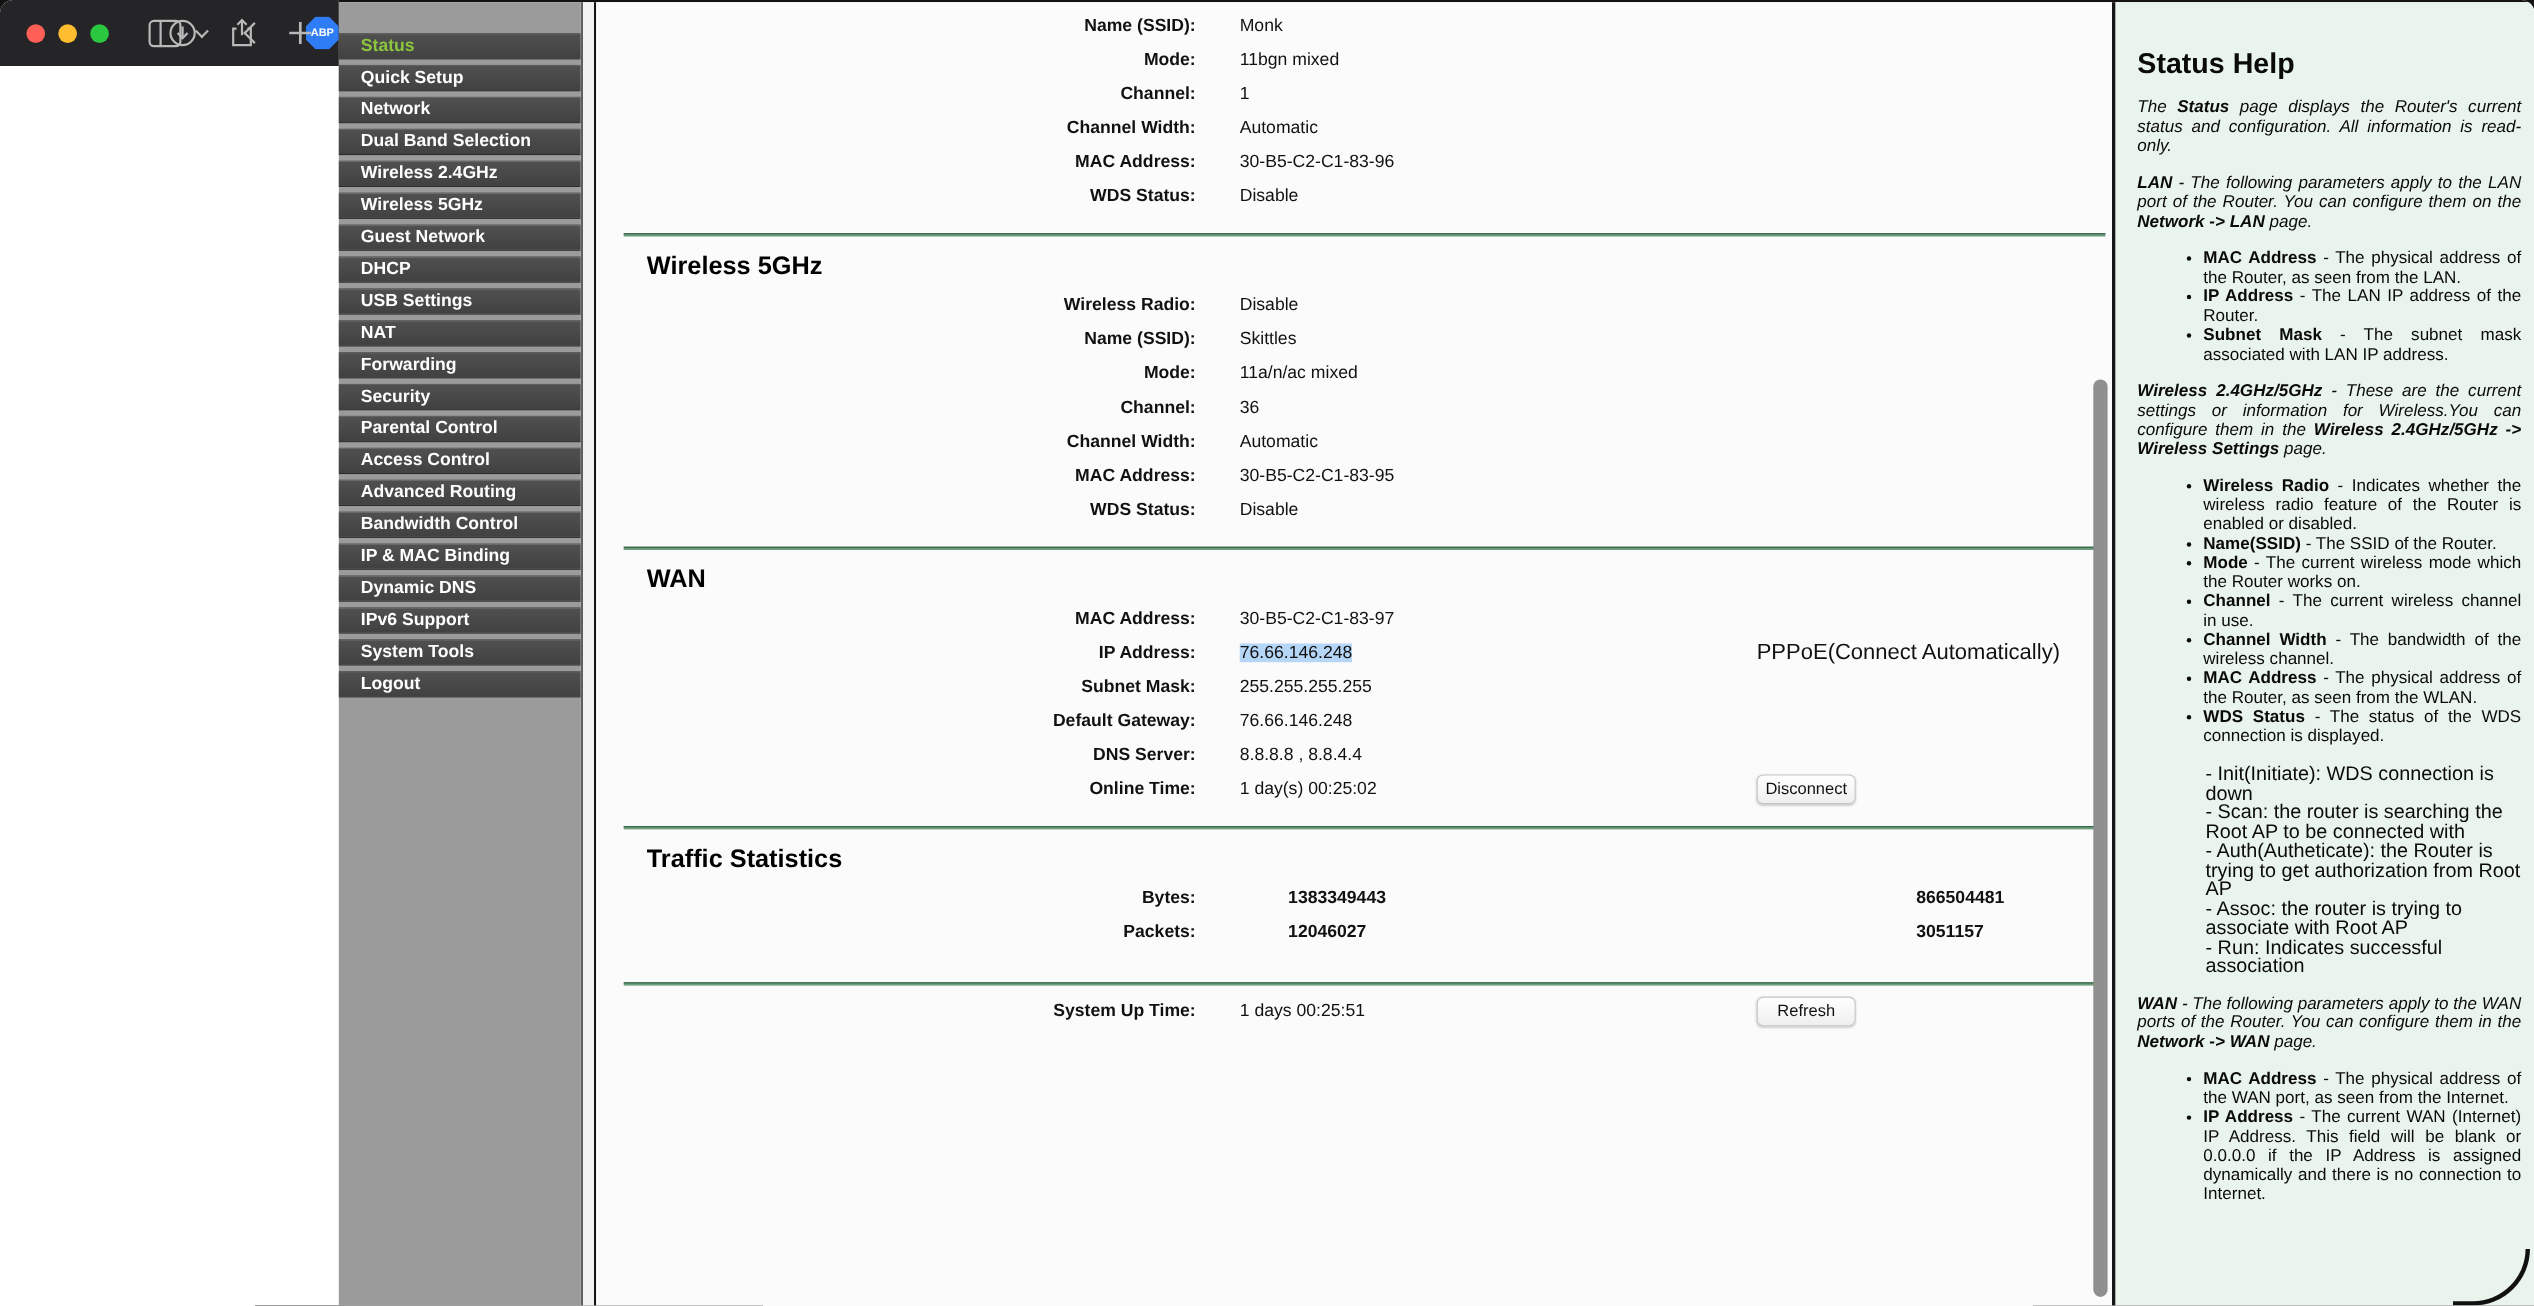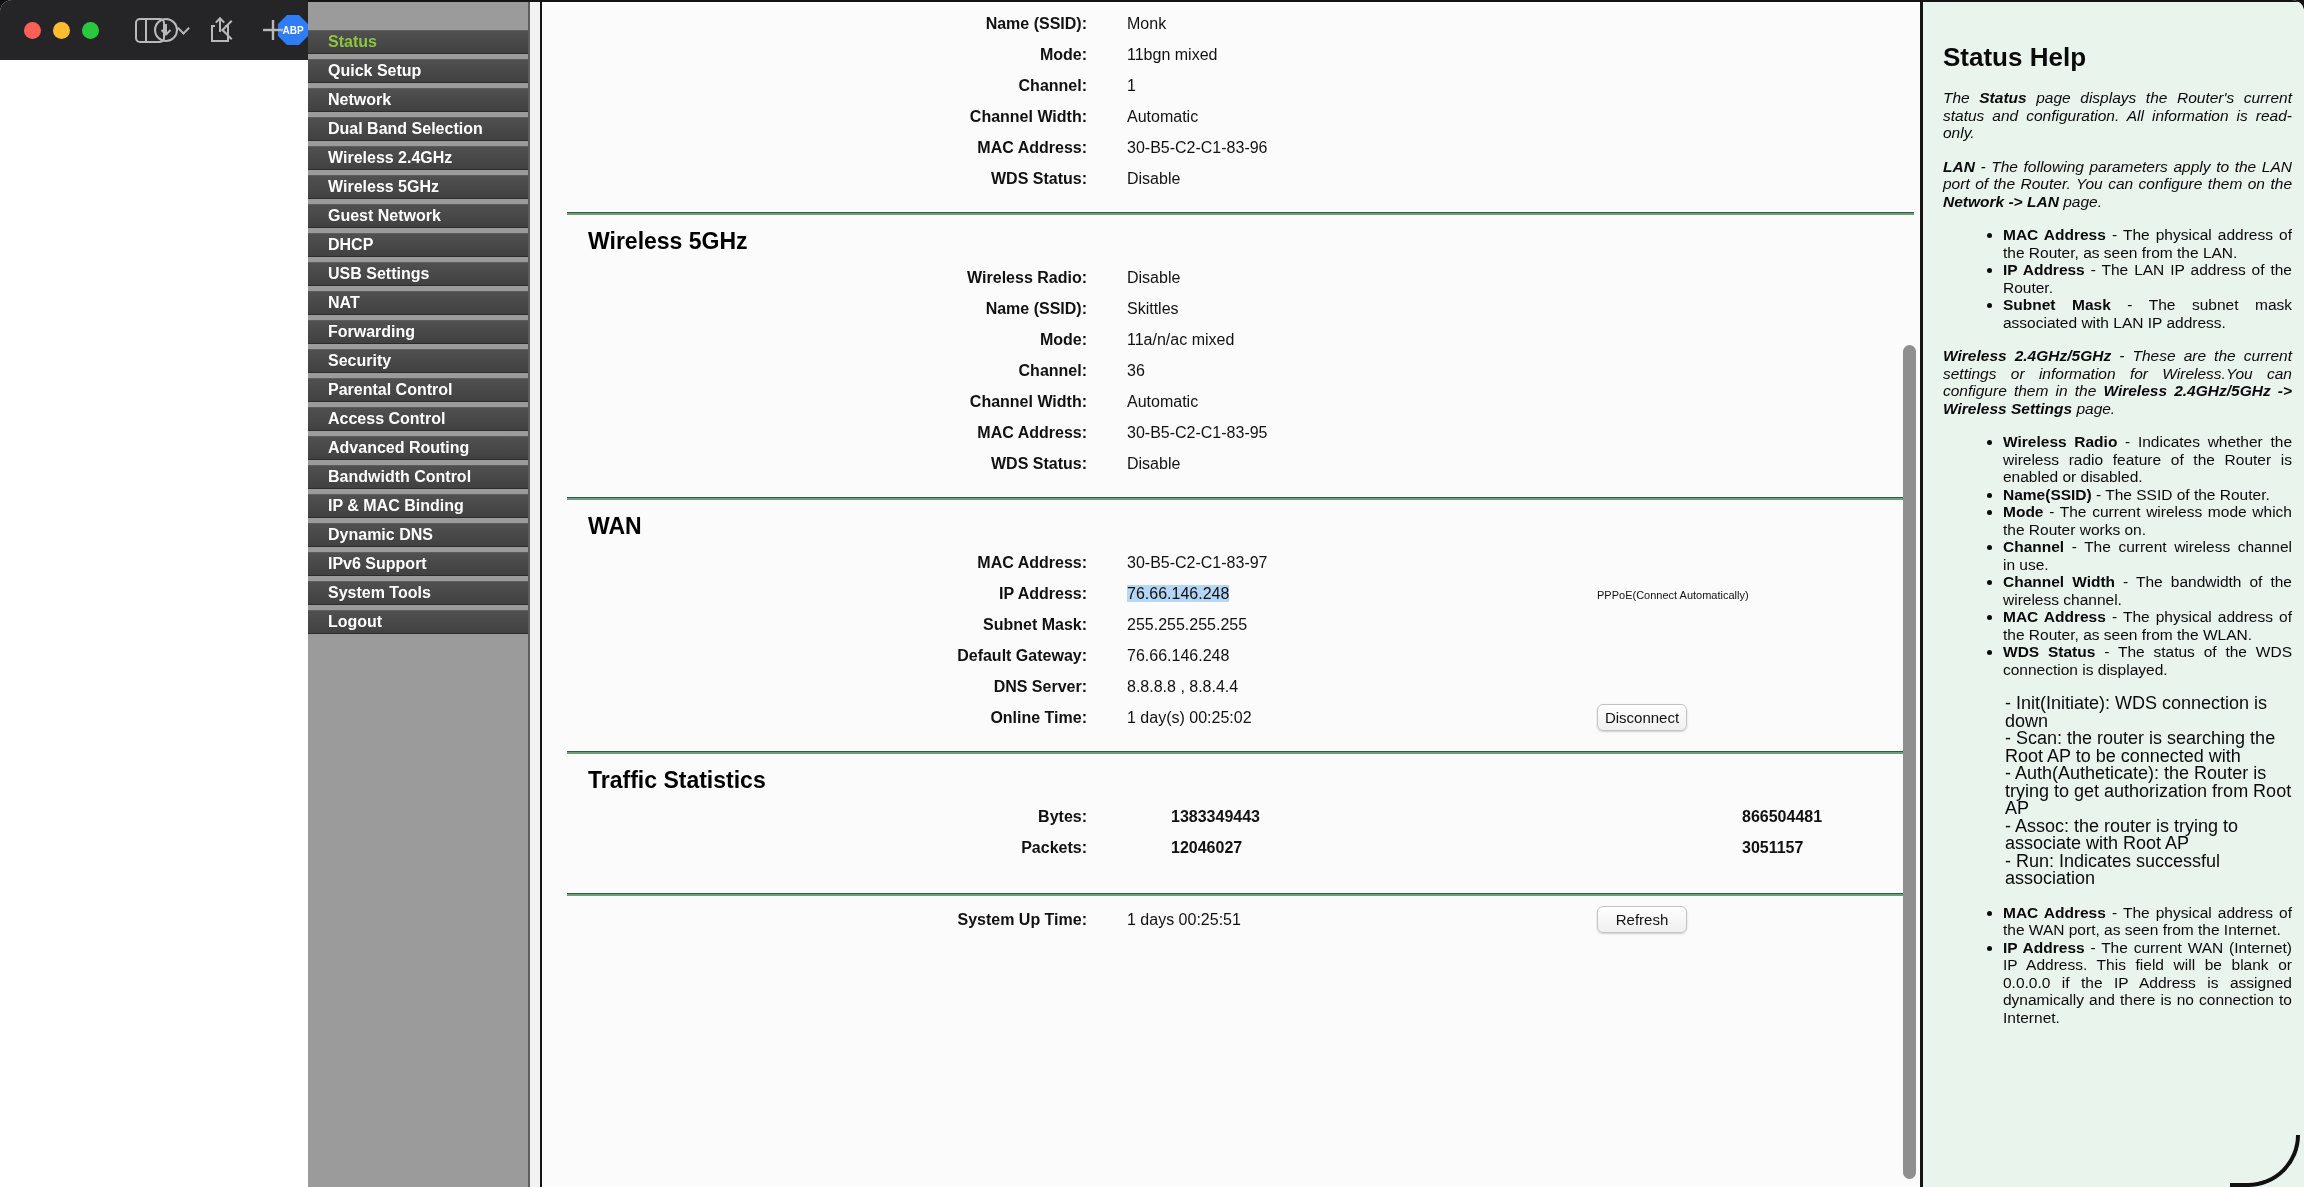--- a/index.html
+++ b/index.html
@@ -61,21 +61,21 @@
   .side-btn.active span { color:var(--active-green,#8CC63F); }
   .side-gap { width:14px; flex:0 0 auto; background:#f2f2f2;
               border-left:2px solid #5e5e5e; border-right:2px solid #141414; }
 
   .main { flex:1; background:#fbfbfb; position:relative; overflow:hidden; padding-top:6px; min-width:0; }
   .row { height:31px; display:grid; grid-template-columns:545px 40px 470px auto; align-items:center;
          font-size:16px; color:#111; }
   .row .lbl { text-align:right; font-weight:bold; }
   .row .val { white-space:nowrap; }
   .row .val .hl { background:var(--selection,#B5D6F6); }
-  .row .extra { font-size:11px; }
+  .row .extra { font-size:20px; }
   .sep { height:3px; background:var(--sep-green,#6D9E7C); border-top:1px solid #2e5f45;
          margin:18px 6px 0 25px; }
   .sep.sep-footer { margin-top:30px; }
   .heading { font-size:23px; font-weight:bold; color:#000; margin:13px 0 7px 46px; }
   .tbl-head { margin-top:10px; }
   .tbl-head .rcv, .tbl-head .snt { font-weight:bold; }
   .rcv { padding-left:25px; }
   .snt { padding-left:101px; }
   .cellv { font-weight:bold;margin-left:44px; }
   .row .col-rcv { padding-left:0; }
@@ -393,20 +393,21 @@
             <li><b>MAC Address</b> - The physical address of the Router, as seen from the WLAN.</li>
             <li><b>WDS Status</b> - The status of the WDS connection is displayed.</li>
           </ul>
           <div class="help-sub">
             <div>- Init(Initiate): WDS connection is down</div>
             <div>- Scan: the router is searching the Root AP to be connected with</div>
             <div>- Auth(Autheticate): the Router is trying to get authorization from Root AP</div>
             <div>- Assoc: the router is trying to associate with Root AP</div>
             <div>- Run: Indicates successful association</div>
           </div>
+          <p class="help-p"><b>WAN</b> - The following parameters apply to the WAN ports of the Router. You can configure them in the <b>Network -&gt; WAN</b> page.</p>
           <ul class="help-ul">
             <li><b>MAC Address</b> - The physical address of the WAN port, as seen from the Internet.</li>
             <li><b>IP Address</b> - The current WAN (Internet) IP Address. This field will be blank or 0.0.0.0 if the IP Address is assigned dynamically and there is no connection to Internet.</li>
           </ul>
         </div>
       <div class="help-corner"></div>
     </div>
   </div>
 </div>
 

